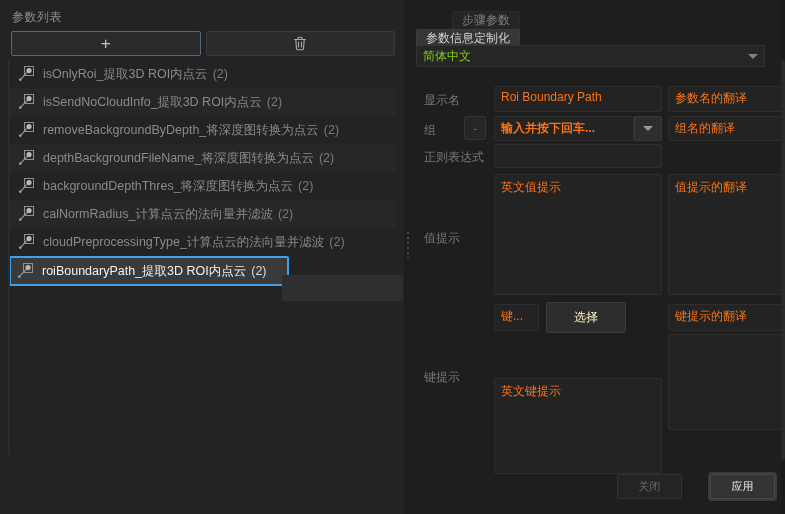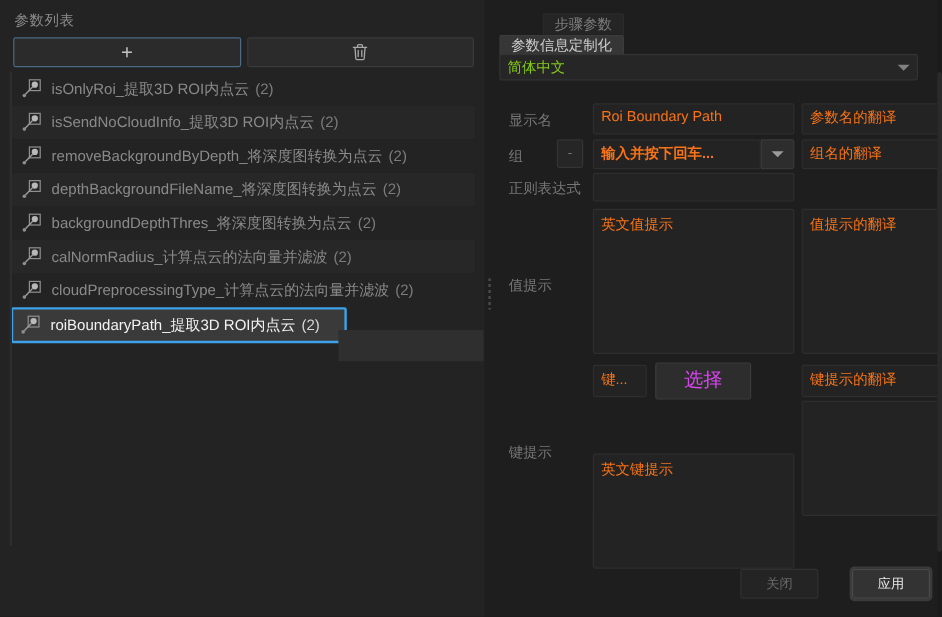--- a/index.html
+++ b/index.html
@@ -218,22 +218,22 @@
     cursor: text;
     overflow: hidden;
   }
   .fld.area { padding-top: 4px; }
   .sbtn {
     position: absolute;
     background: #2d2d2d;
     border: 1px solid #3b3b3b;
     border-radius: 2px;
     box-sizing: border-box;
-    color: #d946ef;
-    font-size: 16px;
+    color: #fef9c3;
+    font-size: 12px;
     display: flex;
     align-items: center;
     justify-content: center;
     cursor: pointer;
   }
   .minibtn {
     position: absolute;
     background: #262626;
     border: 1px solid #343434;
     border-radius: 2px;

